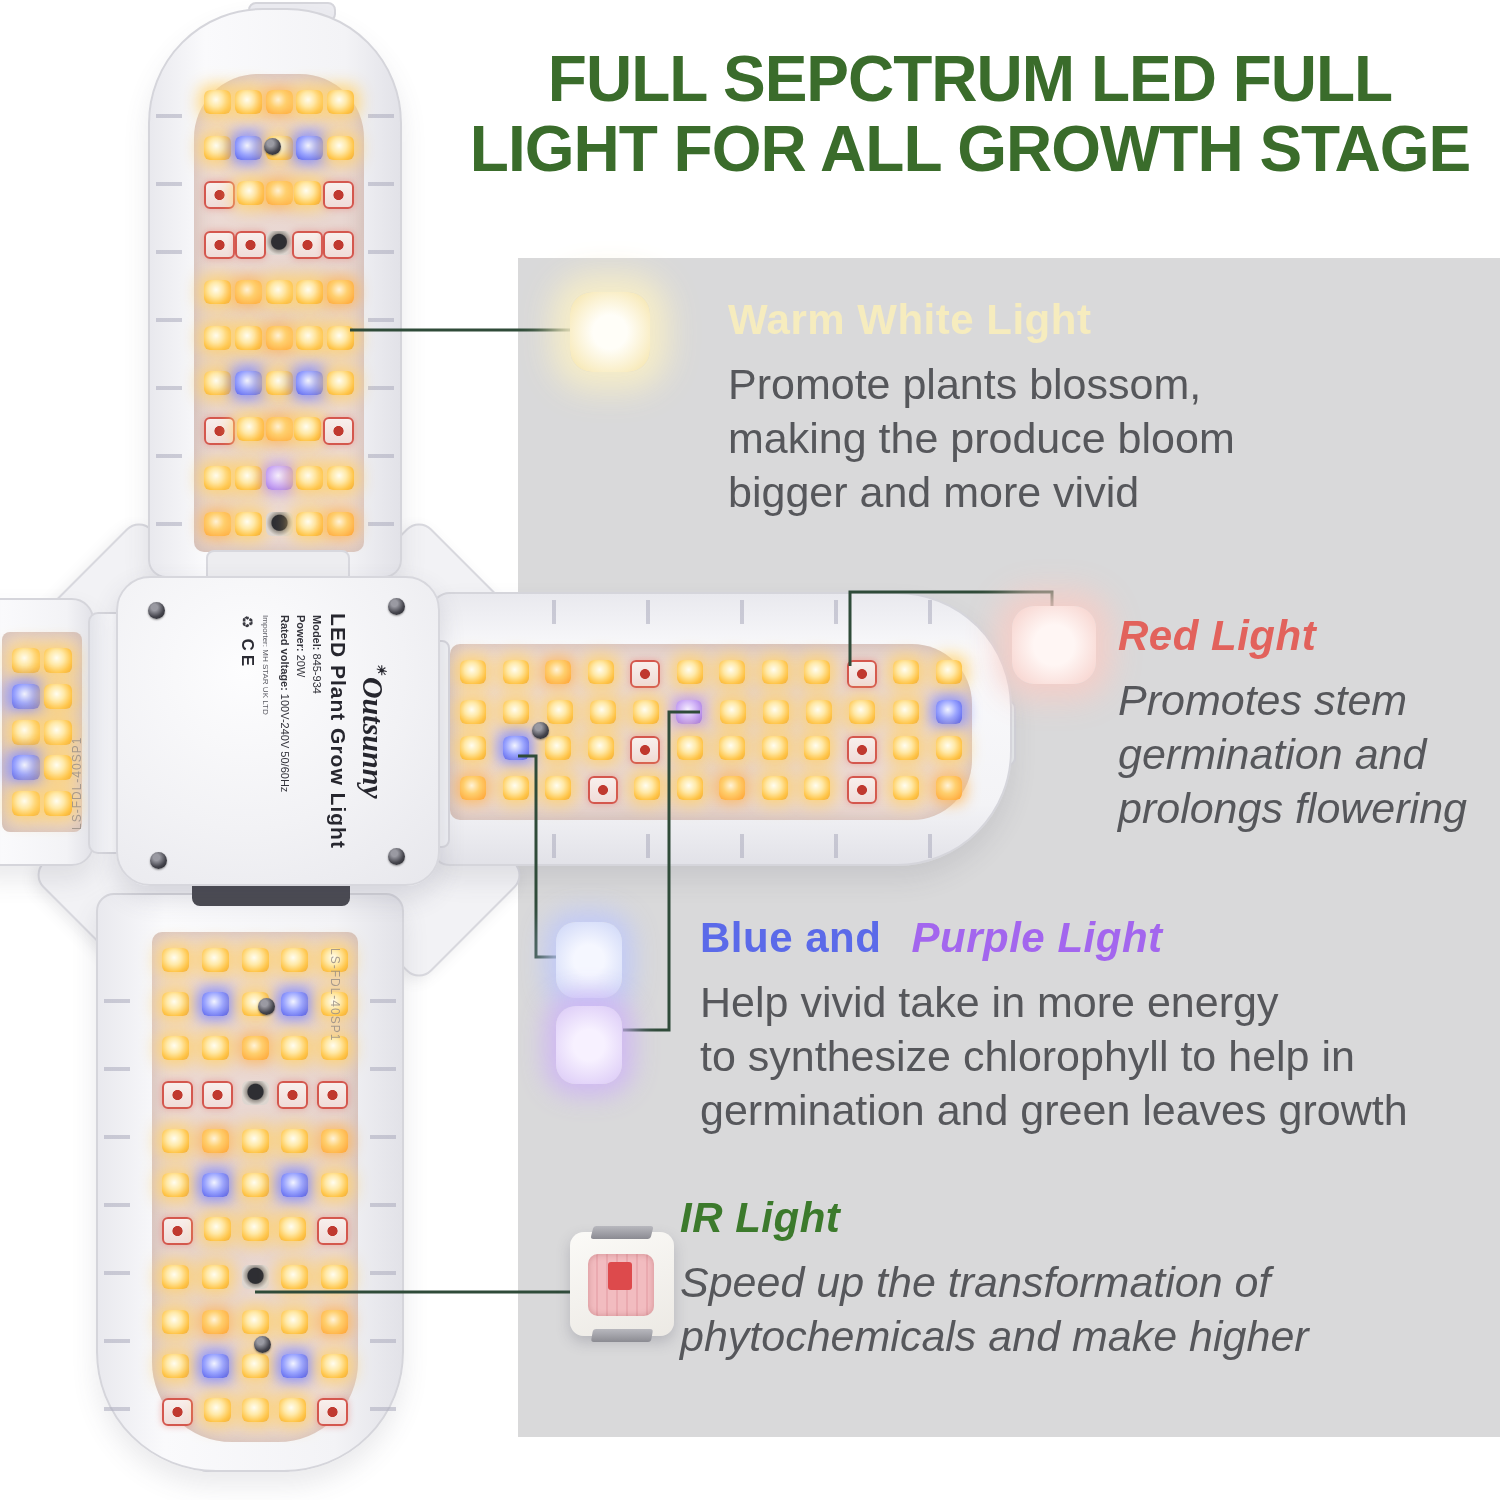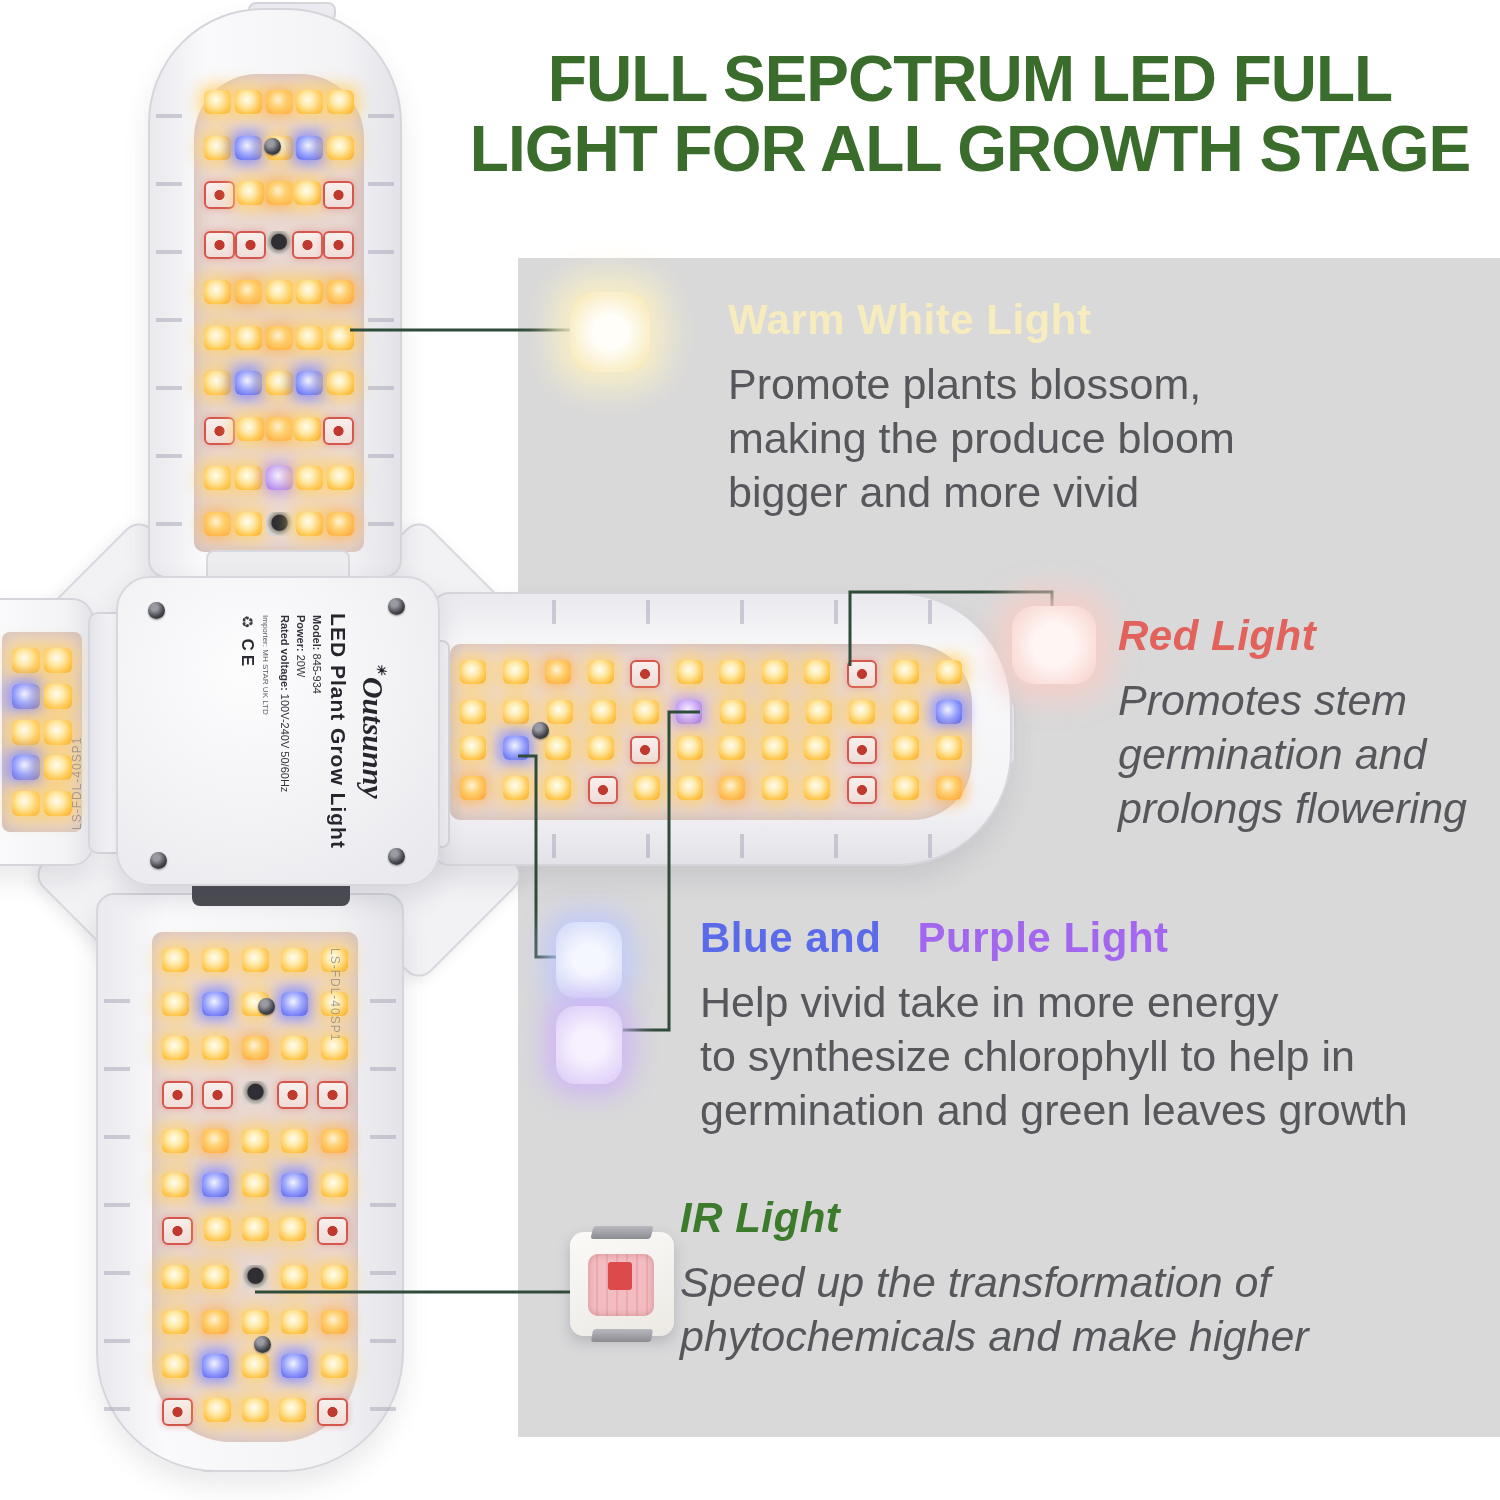--- a/index.html
+++ b/index.html
@@ -122,21 +122,21 @@
       box-shadow:inset 0 0 6px rgba(150,60,60,.35);}
   .ir-core{position:absolute;left:20px;top:8px;width:24px;height:28px;border-radius:3px;background:#dd4a4c;}
 
   
   .section{position:absolute;z-index:8;}
   .sec-title{font-size:42px;font-weight:bold;letter-spacing:.5px;}
   .sec-body{margin-top:13px;font-size:43px;line-height:54px;color:#56575b;}
   .sec-warm{left:700px;top:296px;width:620px;margin-left:28px;}
   .sec-red{left:1118px;top:612px;width:380px;font-style:italic;}
   .sec-bp{left:700px;top:914px;width:790px;}
-  .sec-bp .t2{margin-left:24px;}
+  .sec-bp .t2{margin-left:18px;font-style:italic;}
   .sec-ir{left:680px;top:1194px;width:700px;font-style:italic;}
 </style>
 </head>
 <body>
 
 <div class="canvas">
 
   <div class="gray-panel"></div>
 
   <h1 class="title" style="color: rgb(58, 108, 43);">

